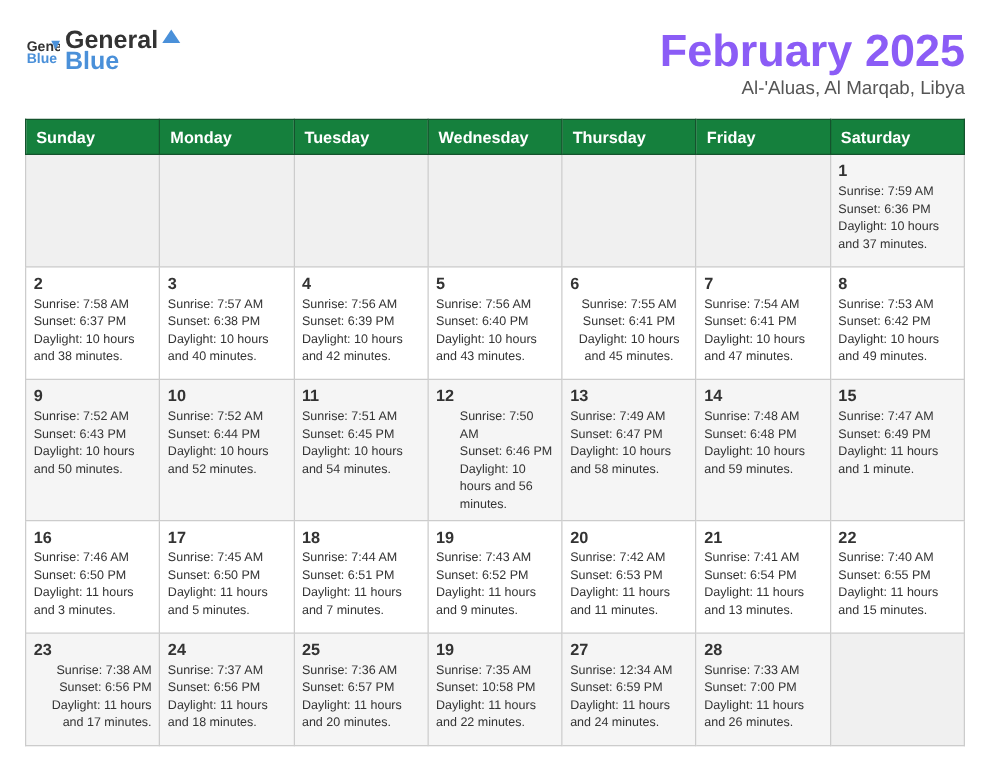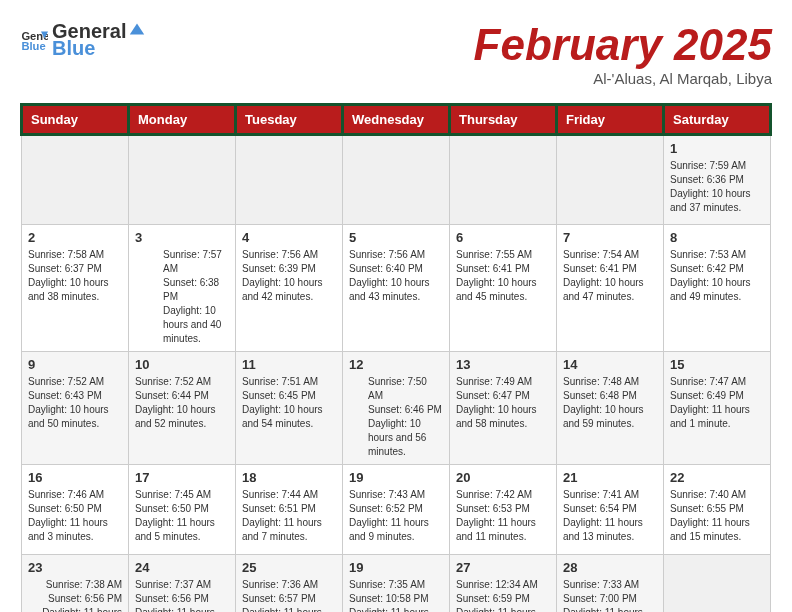--- a/index.html
+++ b/index.html
@@ -22,42 +22,41 @@
       gap: 4px;
     }
     .logo-icon {
       width: 28px;
       height: 28px;
     }
     .title-area {
       text-align: right;
     }
     .month-title {
-      font-size: 44px;
+      font-size: 36px;
       font-weight: bold;
-      color: #b91c1c;
-      font-style: italic;
+      color: #8b5cf6;
     }
     .subtitle {
       font-size: 15px;
       color: #555;
     }
     table {
       width: 100%;
       border-collapse: collapse;
       table-layout: fixed;
     }
     thead tr th {
-      background-color: #b91c1c;
+      background-color: #15803d;
       color: white;
       padding: 6px 8px;
       text-align: left;
       font-size: 13px;
       font-weight: bold;
-      border: 3px solid #14532d;
+      border: 1px solid #14532d;
     }
     tbody tr td {
       border: 1px solid #ccc;
       vertical-align: top;
       padding: 5px 6px;
       font-size: 10.5px;
       color: #333;
       height: 90px;
       background: #fff;
     }
@@ -137,39 +136,39 @@
       </tr>
       <tr>
         <td>
           <span class="day-number">2</span>
           <div class="cell-content" style="white-space: pre-line;">Sunrise: 7:58 AM
 Sunset: 6:37 PM
 Daylight: 10 hours and 38 minutes.</div>
         </td>
         <td>
           <span class="day-number">3</span>
-          <div class="cell-content" style="white-space: pre-line; margin-left: 28px;">Sunrise: 7:57 AM
+          <div class="cell-content" style="white-space: pre-line;">Sunrise: 7:57 AM
 Sunset: 6:38 PM
 Daylight: 10 hours and 40 minutes.</div>
         </td>
         <td>
           <span class="day-number">4</span>
           <div class="cell-content" style="white-space: pre-line;">Sunrise: 7:56 AM
 Sunset: 6:39 PM
 Daylight: 10 hours and 42 minutes.</div>
         </td>
         <td>
           <span class="day-number">5</span>
           <div class="cell-content" style="white-space: pre-line;">Sunrise: 7:56 AM
 Sunset: 6:40 PM
 Daylight: 10 hours and 43 minutes.</div>
         </td>
         <td>
           <span class="day-number">6</span>
-          <div class="cell-content" style="white-space: pre-line;">Sunrise: 7:55 AM
+          <div class="cell-content" style="white-space: pre-line; text-align: center;">Sunrise: 7:55 AM
 Sunset: 6:41 PM
 Daylight: 10 hours and 45 minutes.</div>
         </td>
         <td>
           <span class="day-number">7</span>
           <div class="cell-content" style="white-space: pre-line;">Sunrise: 7:54 AM
 Sunset: 6:41 PM
 Daylight: 10 hours and 47 minutes.</div>
         </td>
         <td>

